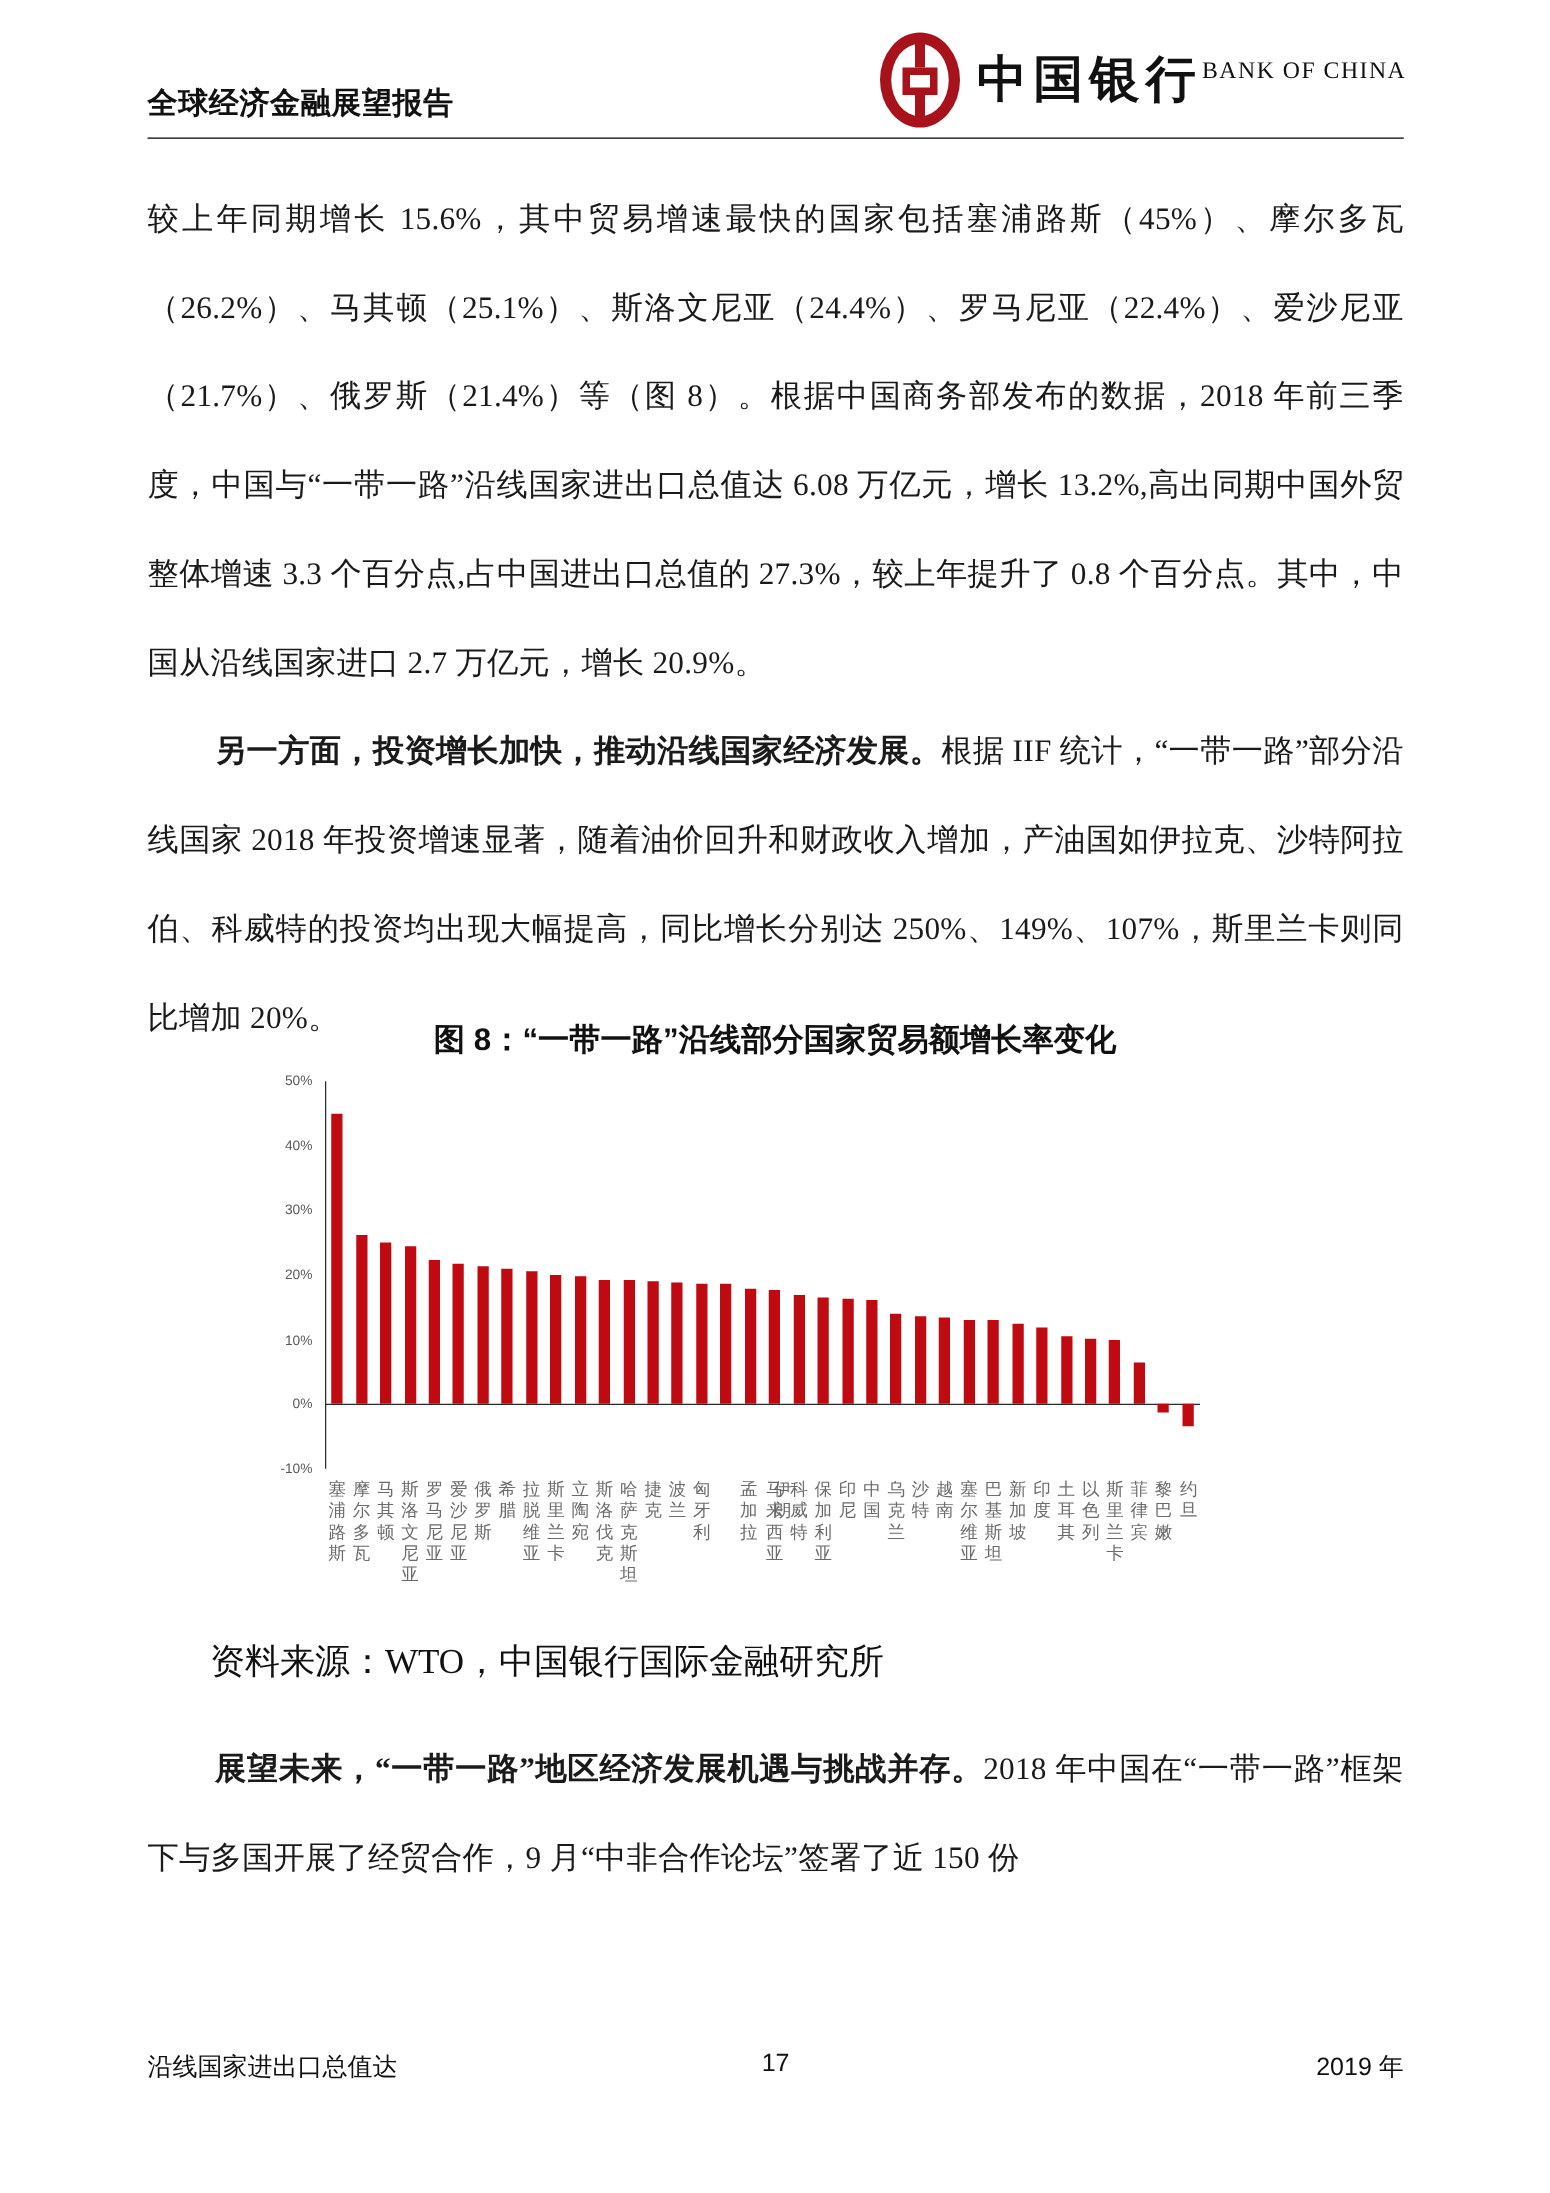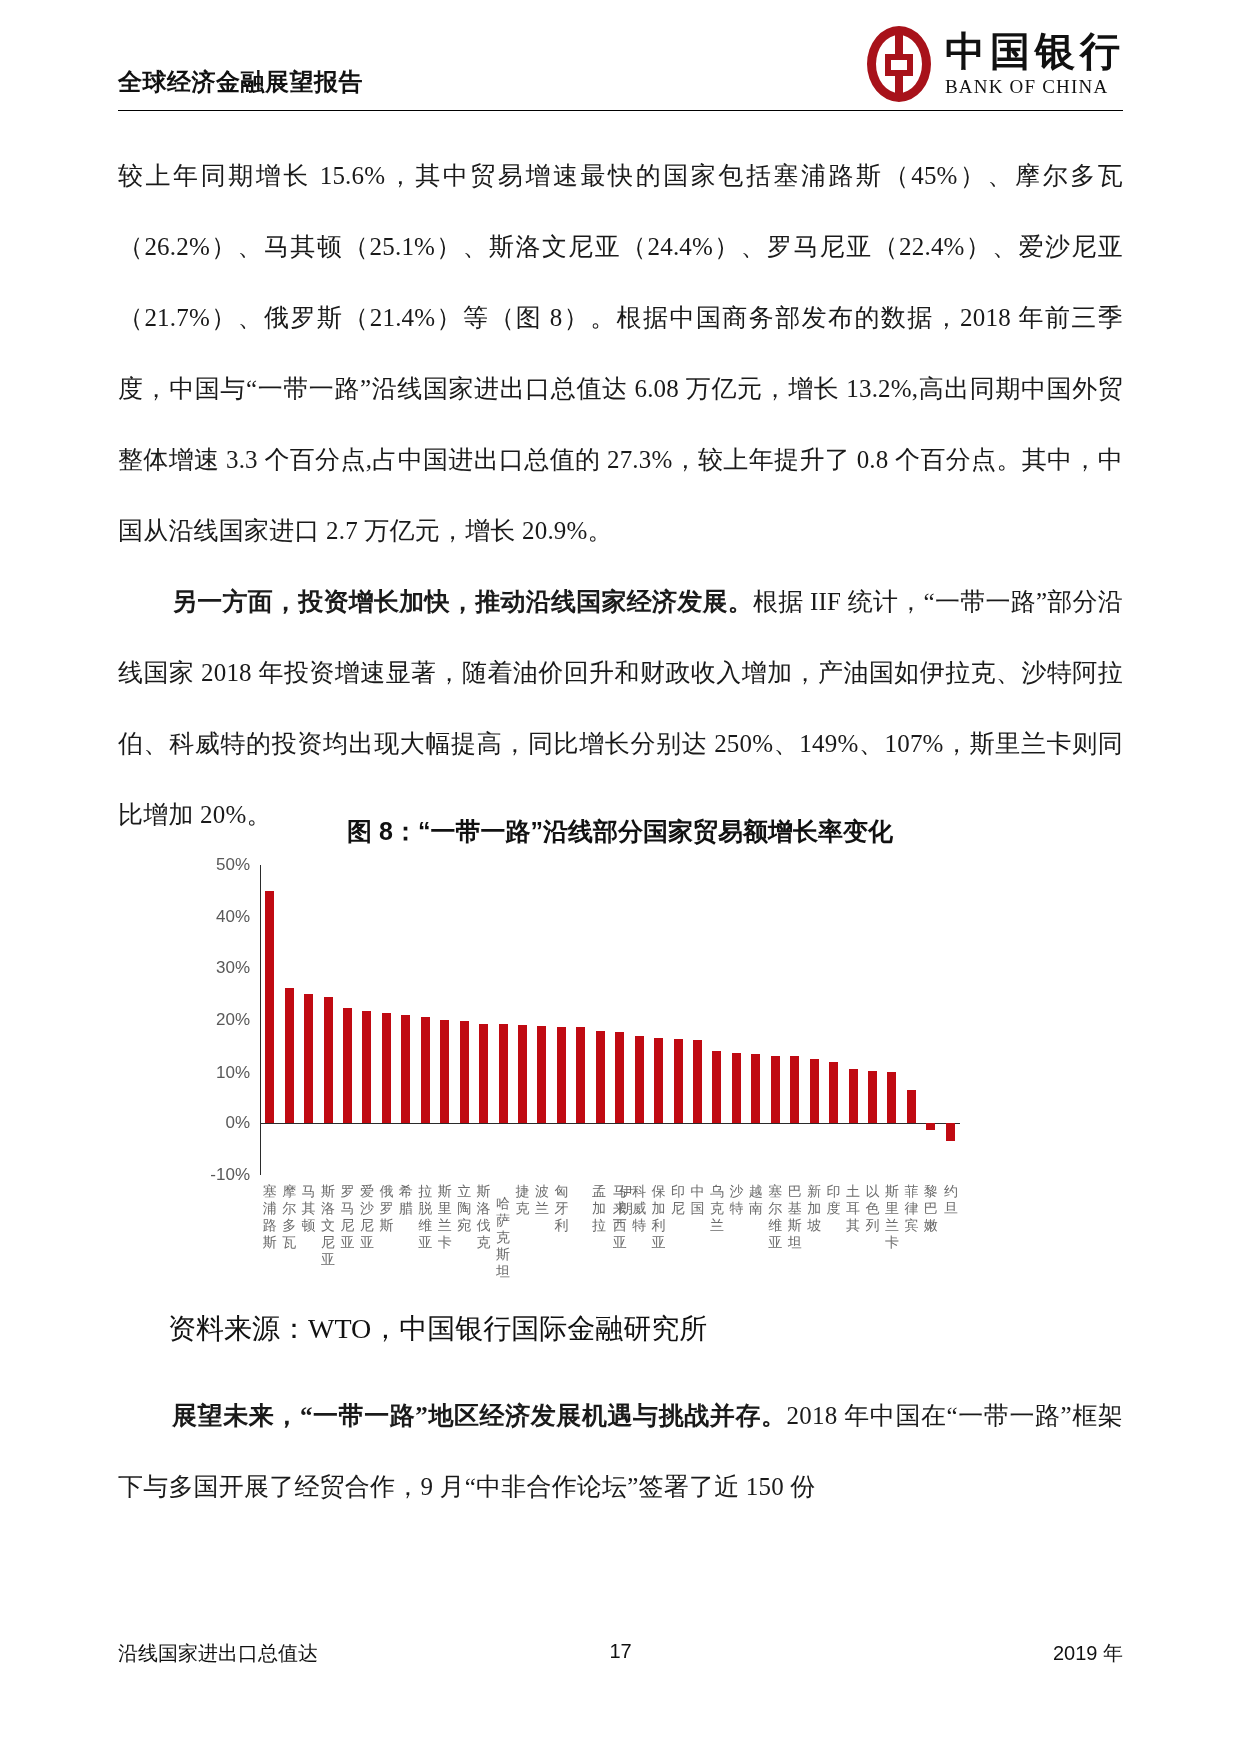--- a/index.html
+++ b/index.html
@@ -38,21 +38,21 @@
     box-sizing:border-box;
   }
   .boc-mark .vbar {
     position:absolute; left:28px; top:2px; width:8px; height:72px;
     background:#a8121a;
   }
   .boc-mark .sq {
     position:absolute; left:18px; top:28px; width:28px; height:22px;
     border:6px solid #a8121a; background:#fff; box-sizing:border-box;
   }
-  .boc-text { display:flex; flex-direction:column; }
+  .boc-text { display:flex; flex-direction:row;text-align:right; }
   .boc-cn {
     font-family:"Liberation Serif","DejaVu Serif",serif;
     font-size:40px; font-weight:bold; letter-spacing:5px;
     color:#111; line-height:1.05;
   }
   .boc-en {
     font-family:"Liberation Serif","DejaVu Serif",serif;
     font-size:19px; letter-spacing:1.2px; color:#111; margin-top:3px;
   }
 
@@ -84,21 +84,21 @@
   }
   .plot {
     position:absolute; left:60px; top:0; width:700px; height:310px;
   }
   .ylabels {
     position:absolute; left:0; top:0; width:56px; height:310px;
   }
   .ylabels span {
     position:absolute; right:6px;
     font-family:"Liberation Sans","DejaVu Sans",sans-serif;
-    font-size:17px; color:#595959;
+    font-size:11px; color:#595959;
     transform:translateY(-50%);
     white-space:nowrap;
     margin-left:39px;
   }
   .axis-y {
     position:absolute; left:0; top:0; width:0; height:310px;
     border-left:1.4px solid #2b2b2b;
   }
   .axis-x {
     position:absolute; left:0; width:700px; height:0;
@@ -226,21 +226,21 @@
         <div class="xlab" style="left: 40.6111px;">马其顿</div>
         <div class="xlab" style="left: 60.0556px;">斯洛文尼亚</div>
         <div class="xlab" style="left: 79.5px;">罗马尼亚</div>
         <div class="xlab" style="left: 98.9444px;">爱沙尼亚</div>
         <div class="xlab" style="left: 118.389px;">俄罗斯</div>
         <div class="xlab" style="left: 137.833px;">希腊</div>
         <div class="xlab" style="left: 157.278px;">拉脱维亚</div>
         <div class="xlab" style="left: 176.722px;">斯里兰卡</div>
         <div class="xlab" style="left: 196.167px;">立陶宛</div>
         <div class="xlab" style="left: 215.611px;">斯洛伐克</div>
-        <div class="xlab" style="left: 235.056px; margin-top: 12px;">哈萨克斯坦</div>
+        <div class="xlab" style="left: 235.056px;">哈萨克斯坦</div>
         <div class="xlab" style="left: 254.5px;">捷克</div>
         <div class="xlab" style="left: 273.944px;">波兰</div>
         <div class="xlab" style="left: 293.389px;">匈牙利</div>
         <div class="xlab" style="left: 331px;">孟加拉</div>
         <div class="xlab" style="left: 332.278px; margin-left: 26px;">伊朗</div>
         <div class="xlab" style="left: 351.722px;">马来西亚</div>
         <div class="xlab" style="left: 371.167px;">科威特</div>
         <div class="xlab" style="left: 390.611px;">保加利亚</div>
         <div class="xlab" style="left: 410.056px;">印尼</div>
         <div class="xlab" style="left: 429.5px;">中国</div>

